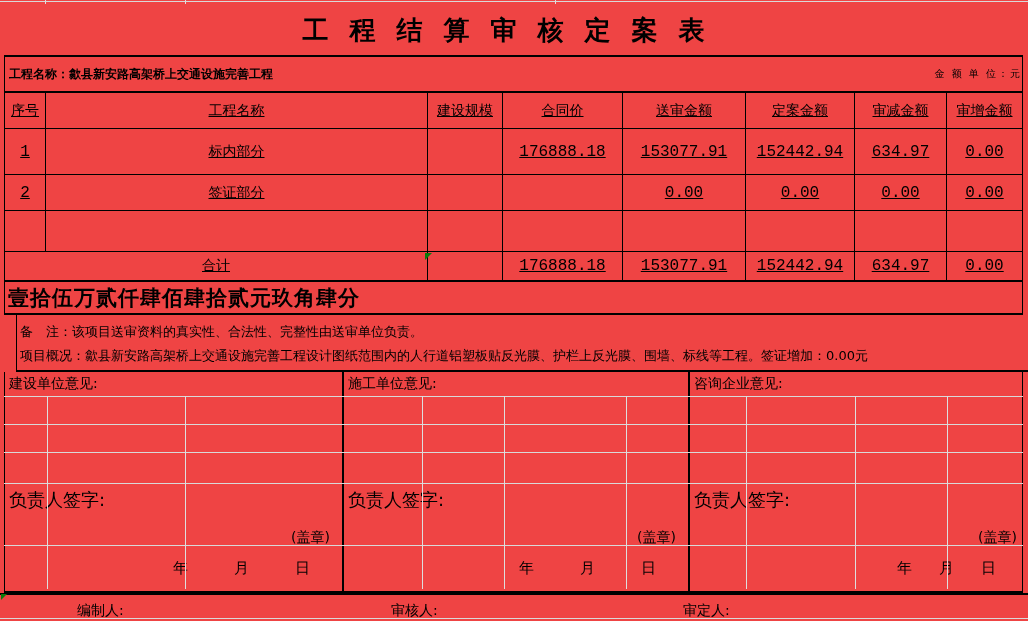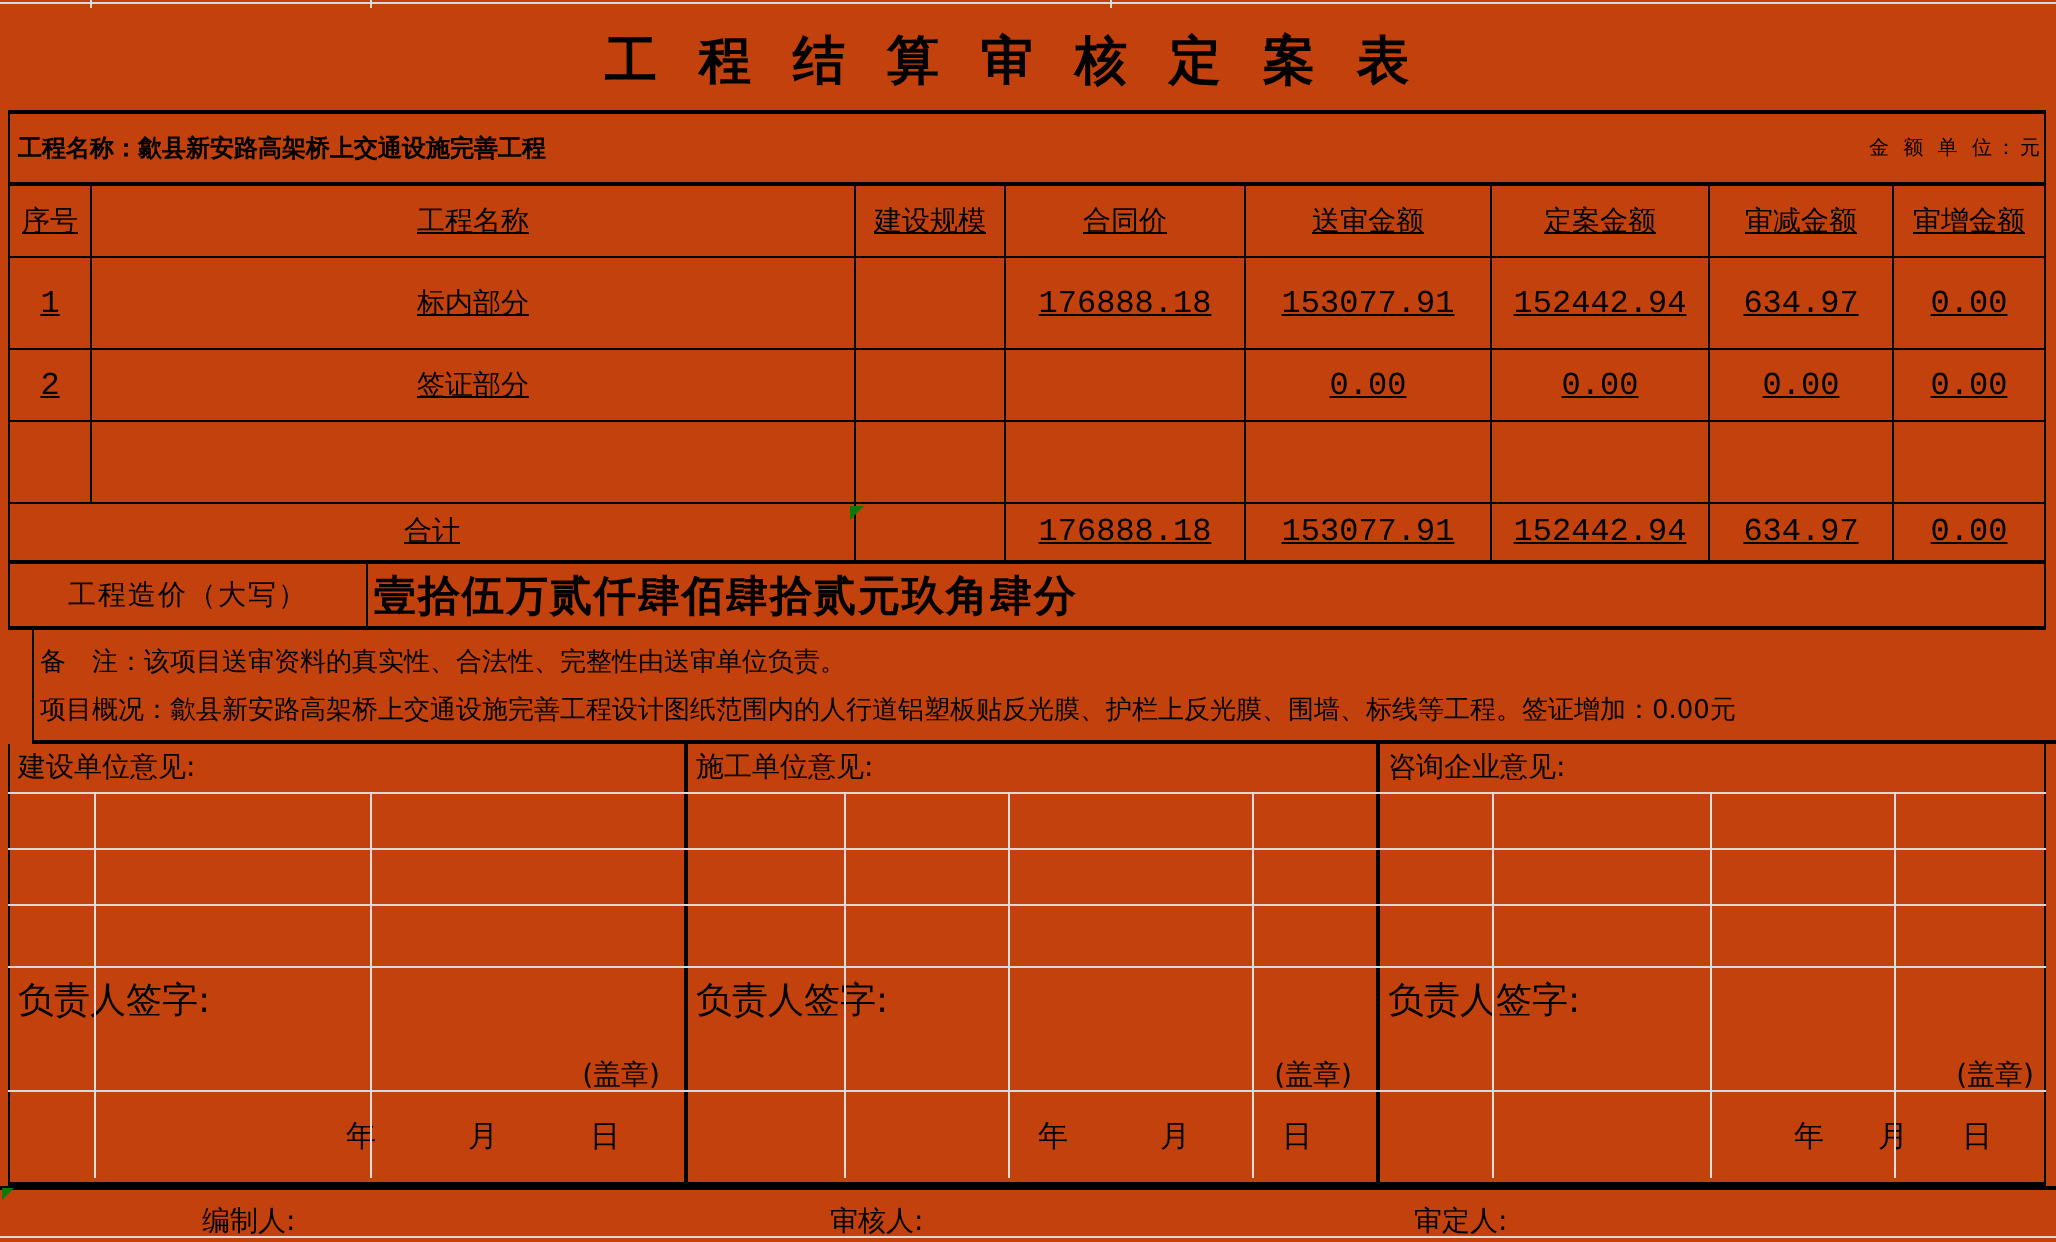--- a/index.html
+++ b/index.html
@@ -1,16 +1,16 @@
 <!DOCTYPE html>
 <html><head>
 <meta charset="utf-8">
 <style>
   html,body{margin:0;padding:0;background:#fff;}
-  .page{position:relative;width:1028px;height:621px;background:#c2410c;color:#000;
+  .page{position:relative;width:1028px;height:621px;background:#ef4444;color:#000;
         font-family:"DejaVu Sans","Liberation Sans",sans-serif;overflow:hidden;}
   
   .glh{position:absolute;height:1px;background:#d9d9d9;}
   .glv{position:absolute;width:1px;background:#dedede;}
   
   .title{position:absolute;top:13px;left:0;width:100%;text-align:center;
          font-size:26px;font-weight:bold;letter-spacing:21px;white-space:nowrap;}
   
   .meta{position:absolute;left:4px;top:55px;width:1019px;height:38px;box-sizing:border-box;
         border-top:2px solid #000;border-bottom:2px solid #000;
@@ -51,21 +51,21 @@
   .opbox.b2{width:346px;border-left:2px solid #000;}
   .opbox.b3{width:334px;border-left:2px solid #000;}
   .op-title{position:absolute;top:3px;left:4px;font-size:14px;}
   .op-sign{position:absolute;top:116px;left:4px;font-size:18px;}
   .op-seal{position:absolute;top:157px;right:12px;font-size:14px;}
   .op-date{position:absolute;top:187px;right:32px;display:flex;gap:46px;font-size:15px;}
   .opbox.b3 .op-seal{right:5px;}
   .opbox.b3 .op-date{right:26px;gap:27px;}
   
   .footer{position:absolute;left:0;top:593px;width:1028px;height:27px;border-top:2px solid #000;}
-  .footer span{position:absolute;top:7px;font-size:14px;margin-left:24px;}
+  .footer span{position:absolute;top:7px;font-size:14px;}
   .f1{left:77px;} .f2{left:391px;} .f3{left:683px;}
   
   .tri{position:absolute;width:0;height:0;border-top:7px solid #0a7a0a;border-right:7px solid transparent;}
 </style>
 </head>
 <body>
 
 <div class="page">
 
   <div class="glh" style="left:0;top:1px;width:1028px;"></div>
@@ -124,21 +124,20 @@
     <div class="tc num nb">176888.18</div>
     <div class="tc num nb">153077.91</div>
     <div class="tc num nb">152442.94</div>
     <div class="tc num nb">634.97</div>
     <div class="tc num nr nb">0.00</div>
   </div>
 
   <div class="tri" style="left:425px;top:253px;"></div>
 
   <div class="cost">
-    <div class="clabel">工程造价（大写）</div>
     <div class="cvalue">壹拾伍万贰仟肆佰肆拾贰元玖角肆分</div>
   </div>
 
   <div class="notes">
     <div>备　注：该项目送审资料的真实性、合法性、完整性由送审单位负责。</div>
     <div>项目概况：歙县新安路高架桥上交通设施完善工程设计图纸范围内的人行道铝塑板贴反光膜、护栏上反光膜、围墙、标线等工程。签证增加：0.00元</div>
   </div>
 
   <div class="ops">
     <div class="opbox b1">

